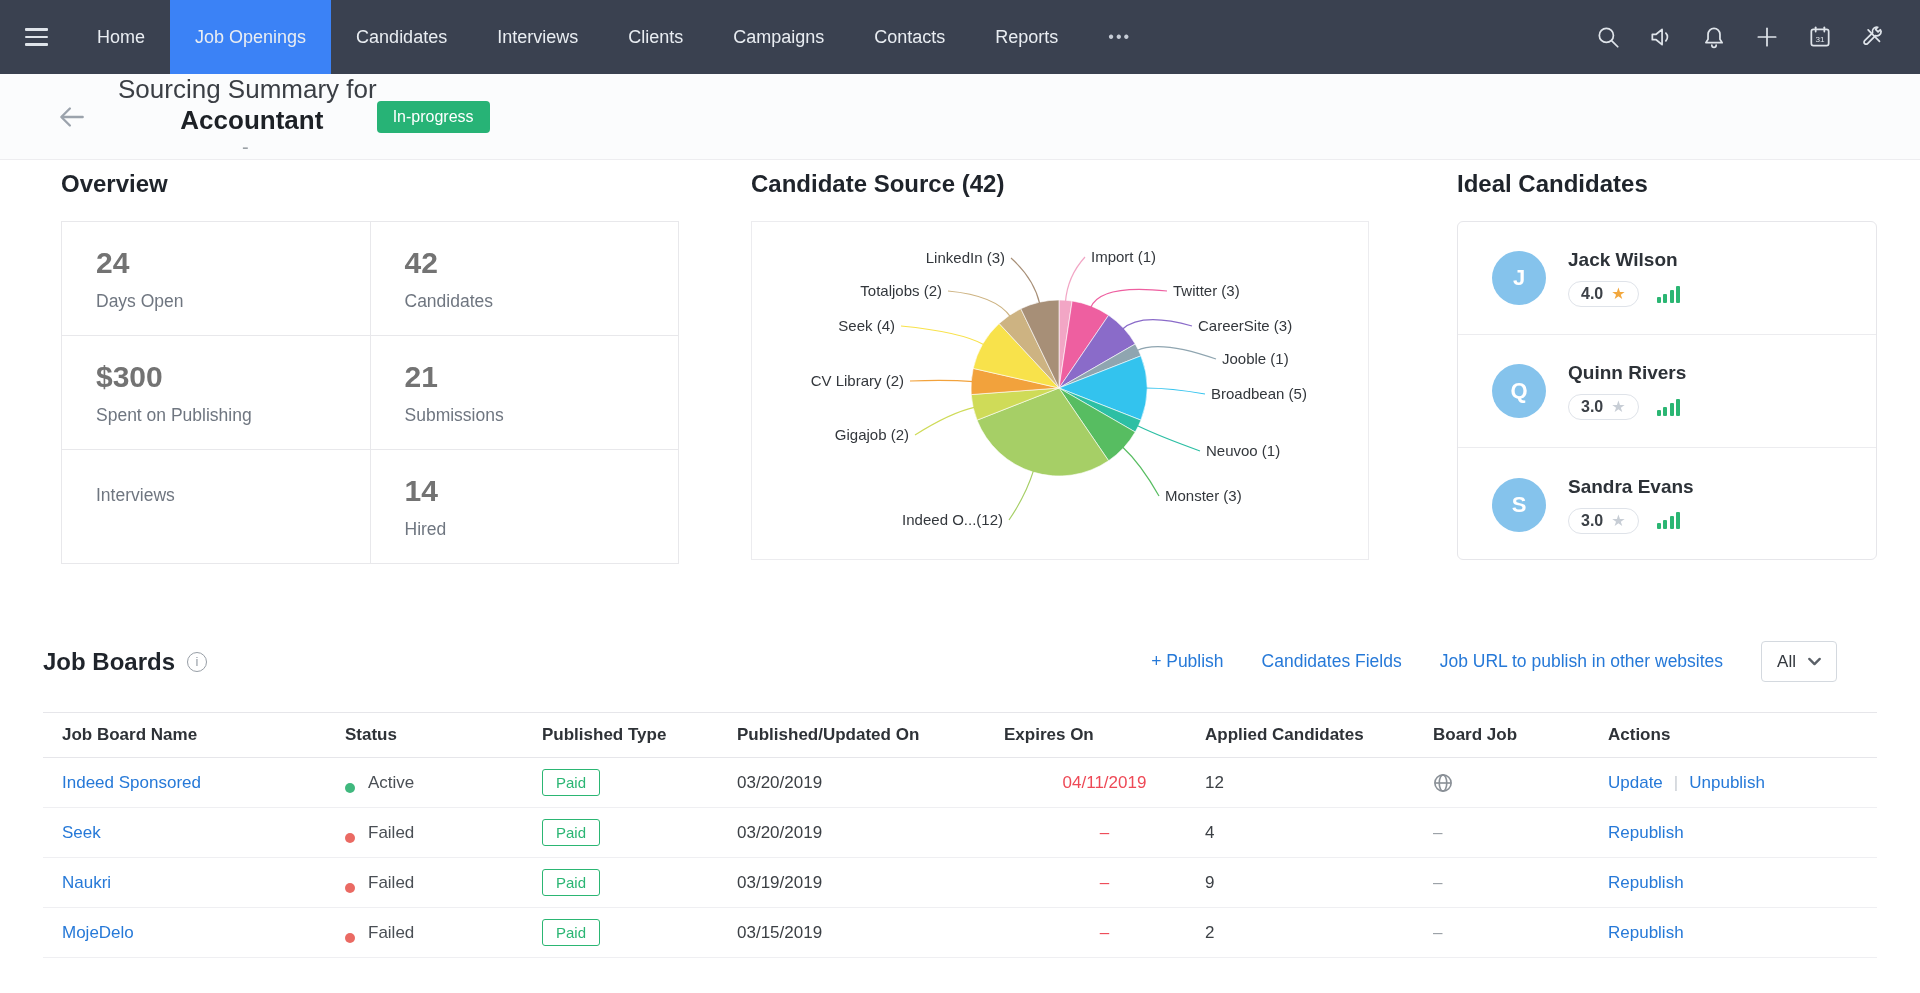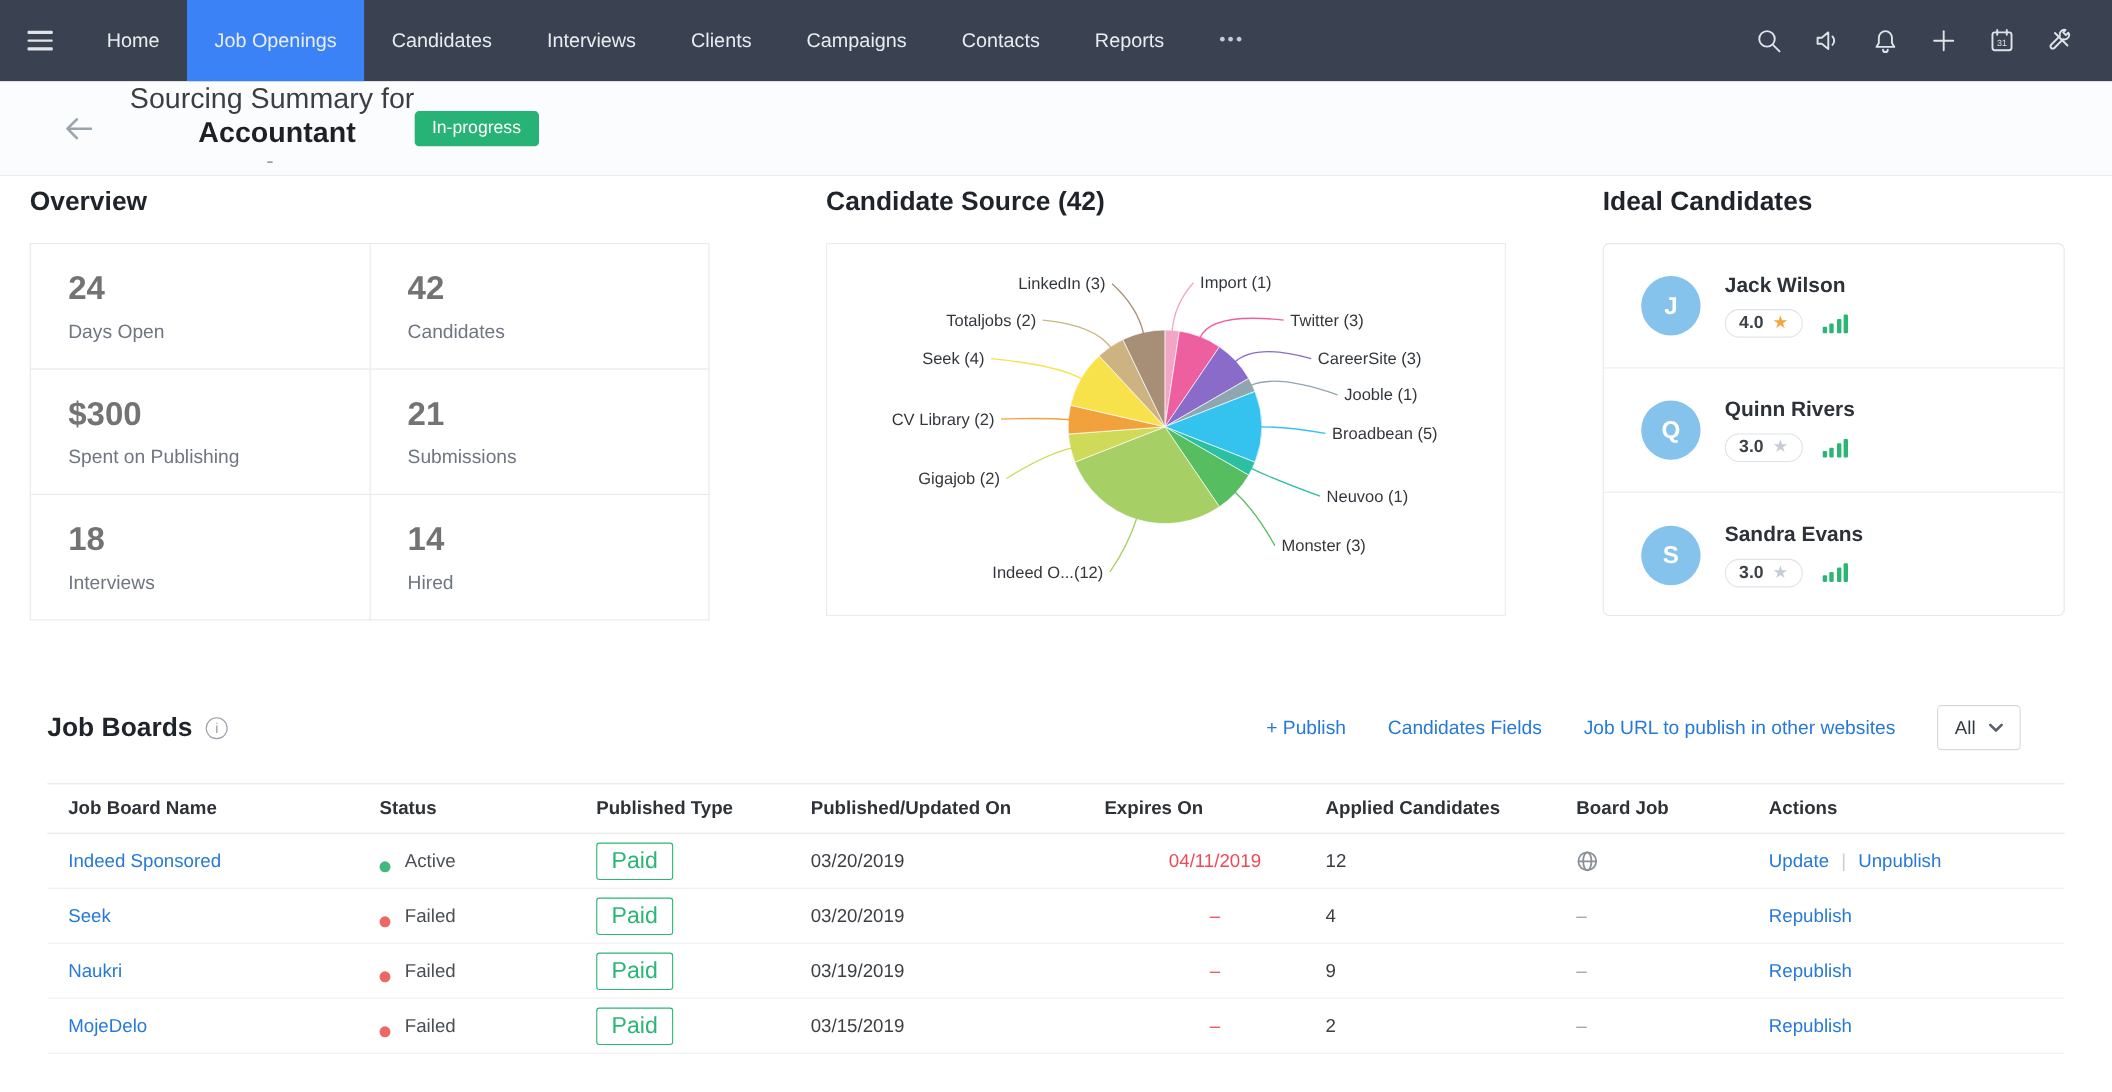--- a/index.html
+++ b/index.html
@@ -42,21 +42,21 @@
   .pagehead h1 b { color:#1d2126; font-weight:700; margin-left:9px; }
   .dashsep { color:#9aa0a6; margin:0 14px 0 10px; font-size:20px; }
   .badge {
     background:#27b376; color:#fff; font-size:16px; padding:7px 16px;
     border-radius:4px; font-weight:500;
   }
 
   
   section h2 { font-size:24px; font-weight:600; color:#1f242b; margin:0 0 23px 0; }
 
-  #overview { position:absolute; left:27px; top:170px; width:618px; }
+  #overview { position:absolute; left:61px; top:170px; width:618px; }
   .stats { display:grid; grid-template-columns:1fr 1fr; border-top:1px solid #e8e8eb; border-left:1px solid #e8e8eb; }
   .stat { border-right:1px solid #e8e8eb; border-bottom:1px solid #e8e8eb; height:114px; padding:24px 0 0 34px; }
   .stat .val { font-size:30px; font-weight:700; color:#737373; }
   .stat .lbl { font-size:17.5px; color:#6f7680; margin-top:11px; }
 
   #candidate-source { position:absolute; left:751px; top:170px; width:618px; }
   .chart-panel { border:1px solid #ececef; height:339px; }
   .chart-panel svg { display:block; width:100%; height:100%; }
 
   #ideal { position:absolute; left:1457px; top:170px; width:420px; }
@@ -107,21 +107,21 @@
   .thead {
     height:46px; border-top:1px solid #e6e6ea; border-bottom:1px solid #e6e6ea;
     font-size:17px; font-weight:600; color:#2e3237;
   }
   .trow { height:50px; border-bottom:1px solid #efeff2; font-size:17px; color:#3c4045; }
   .trow a.link { color:#2679d8; text-decoration:none; cursor:pointer; }
   .statuscell { display:flex; align-items:flex-end; color:#4a4f55; }
   .dot { width:10px; height:10px; border-radius:50%; display:inline-block; margin-right:13px; }
   .dot.green { background:#40b87e; }
   .dot.red { background:#ea6a63; }
-  .paid { display:inline-block; border:1px solid #2bb673; color:#2bb673; font-size:21px; padding:4px 13px; border-radius:3px; }
+  .paid { display:inline-block; border:1px solid #2bb673; color:#2bb673; font-size:15px; padding:4px 13px; border-radius:3px; }
   .red-text { color:#ee4956;text-align:center; }
   .gray-dash { color:#9aa0a6; }
   .actsep { color:#c9ced4; margin:0 11px; }
   .globe-wrap { display:flex; }
   .globe-wrap svg { stroke:#8a9097; fill:none; stroke-width:1.3; }
 </style>
 </head>
 <body>
 
 <nav class="topnav">
@@ -211,21 +211,20 @@
     </div>
     <div class="stat">
       <div class="val">$300</div>
       <div class="lbl">Spent on Publishing</div>
     </div>
     <div class="stat">
       <div class="val">21</div>
       <div class="lbl">Submissions</div>
     </div>
     <div class="stat">
-      <div class="val">18</div>
       <div class="lbl">Interviews</div>
     </div>
     <div class="stat">
       <div class="val">14</div>
       <div class="lbl">Hired</div>
     </div>
   </div>
 </section>
 
 <section id="candidate-source">

